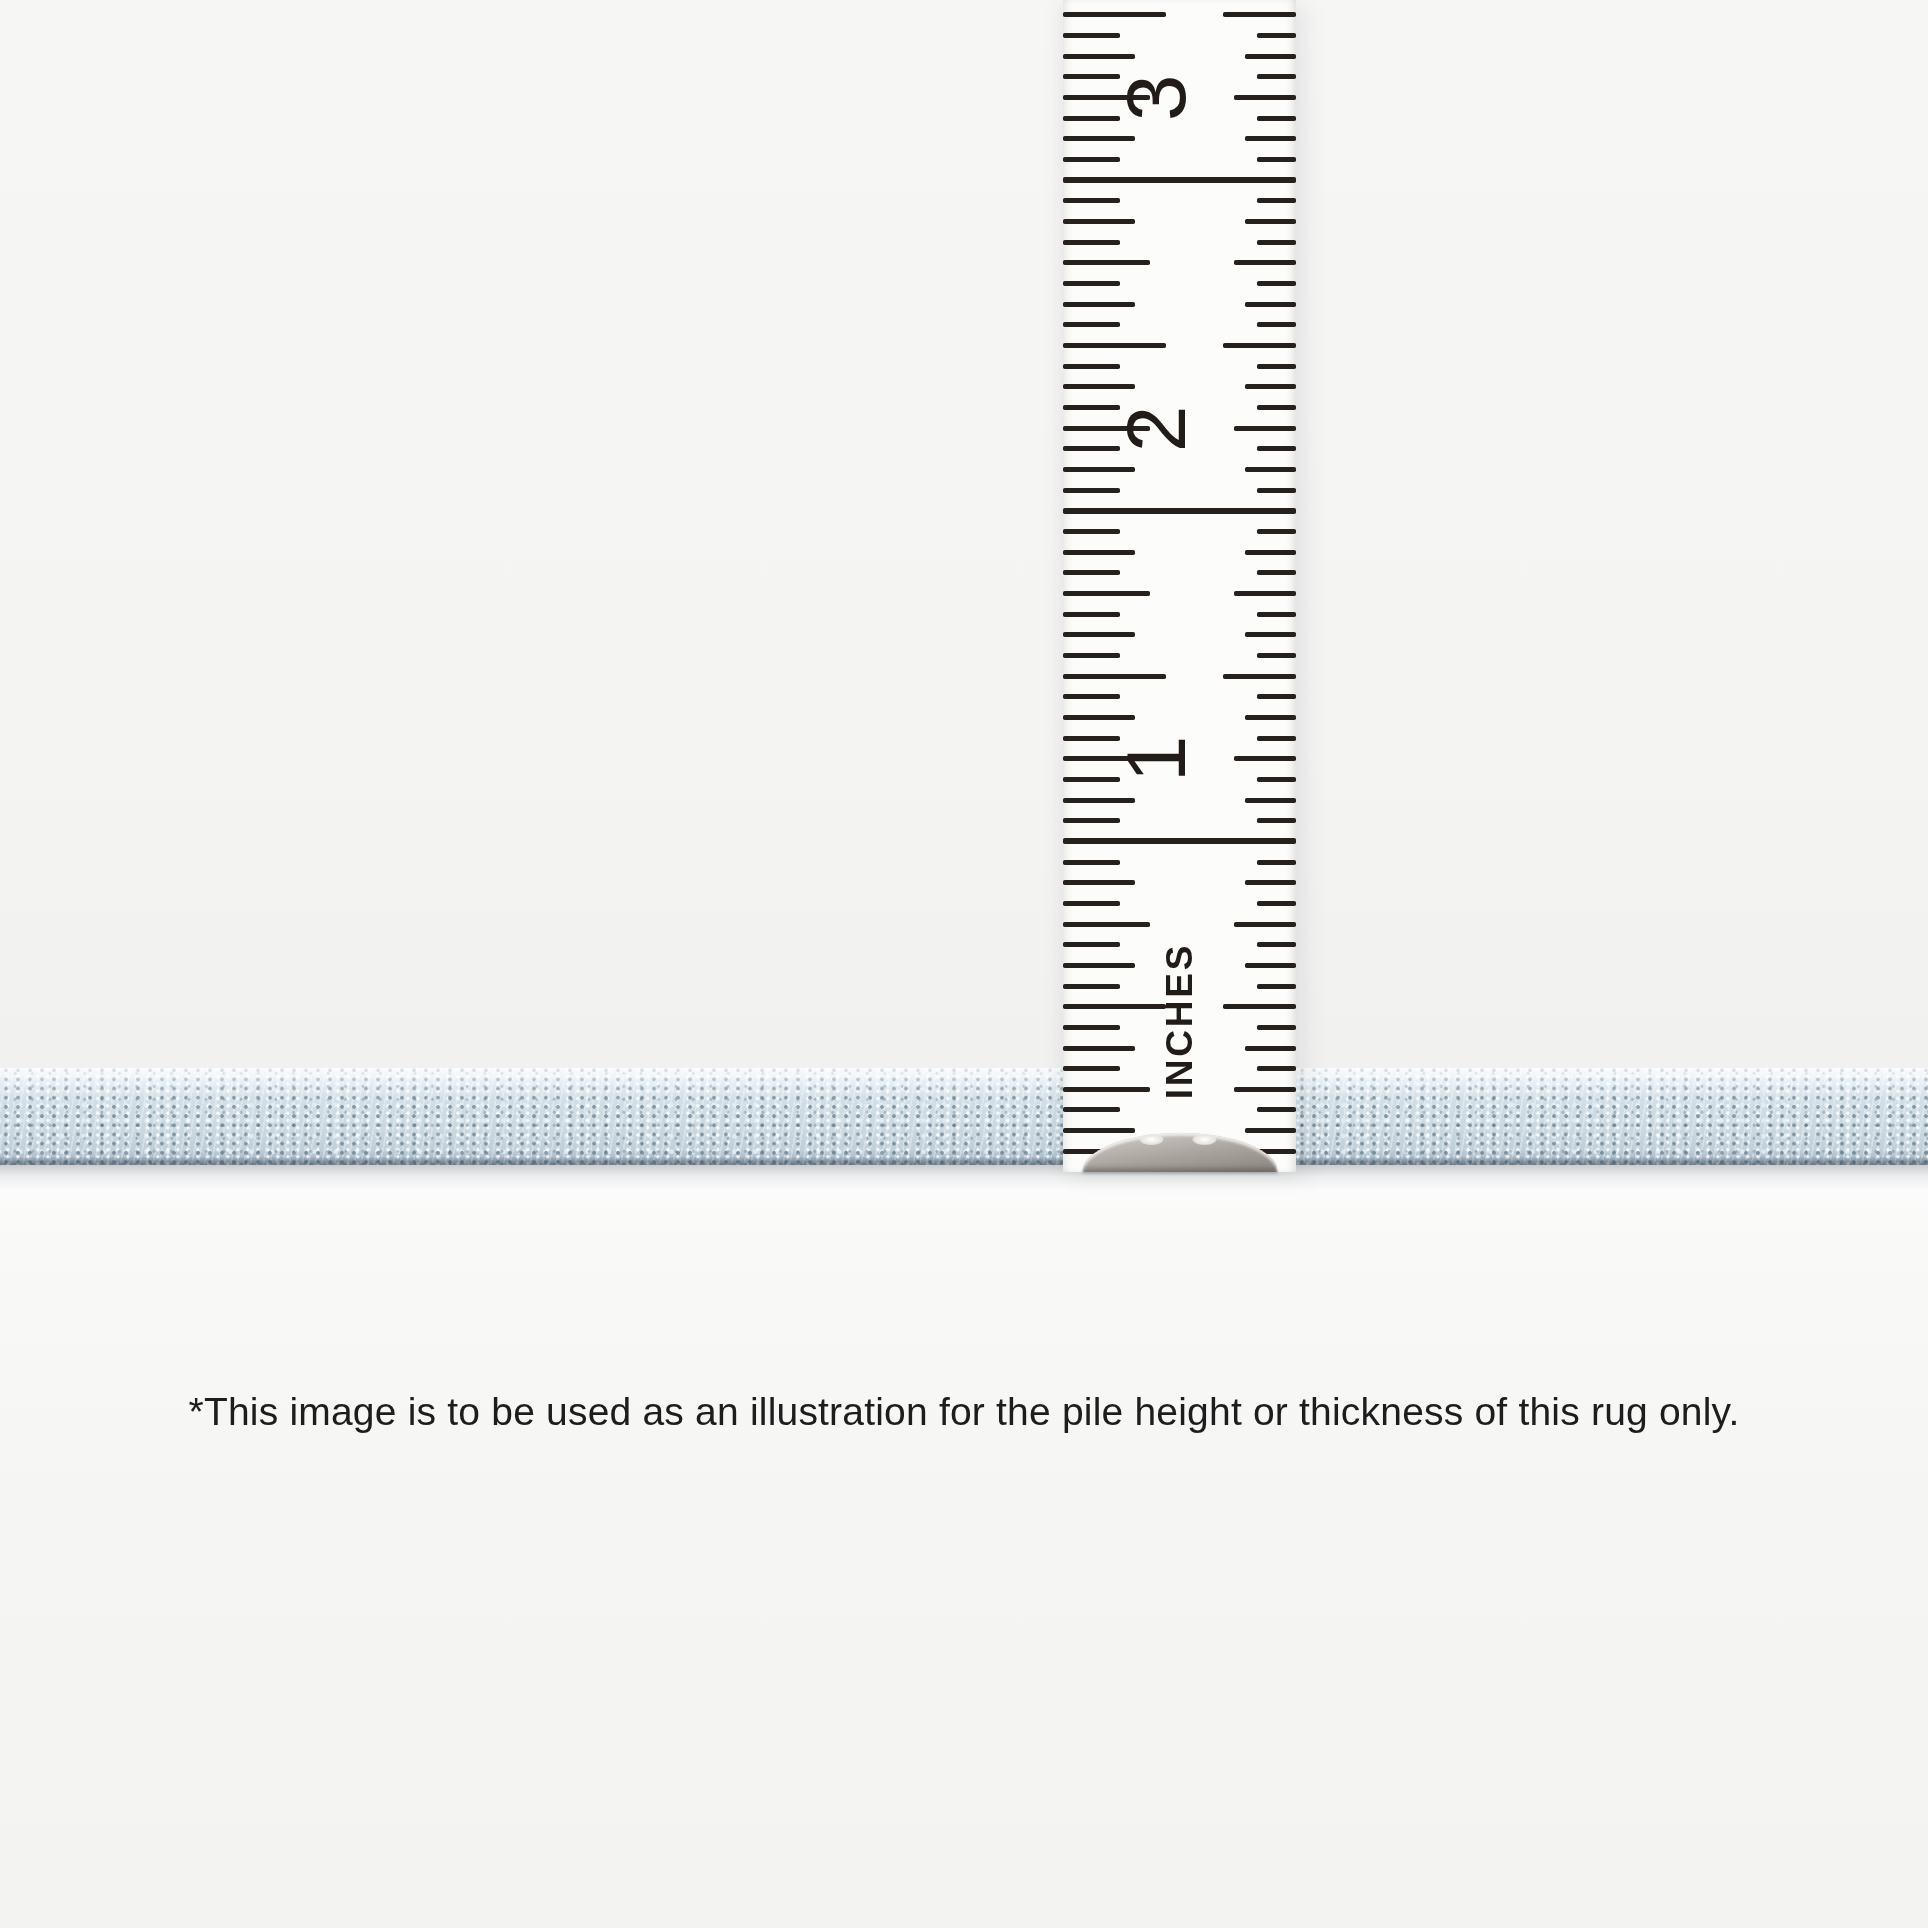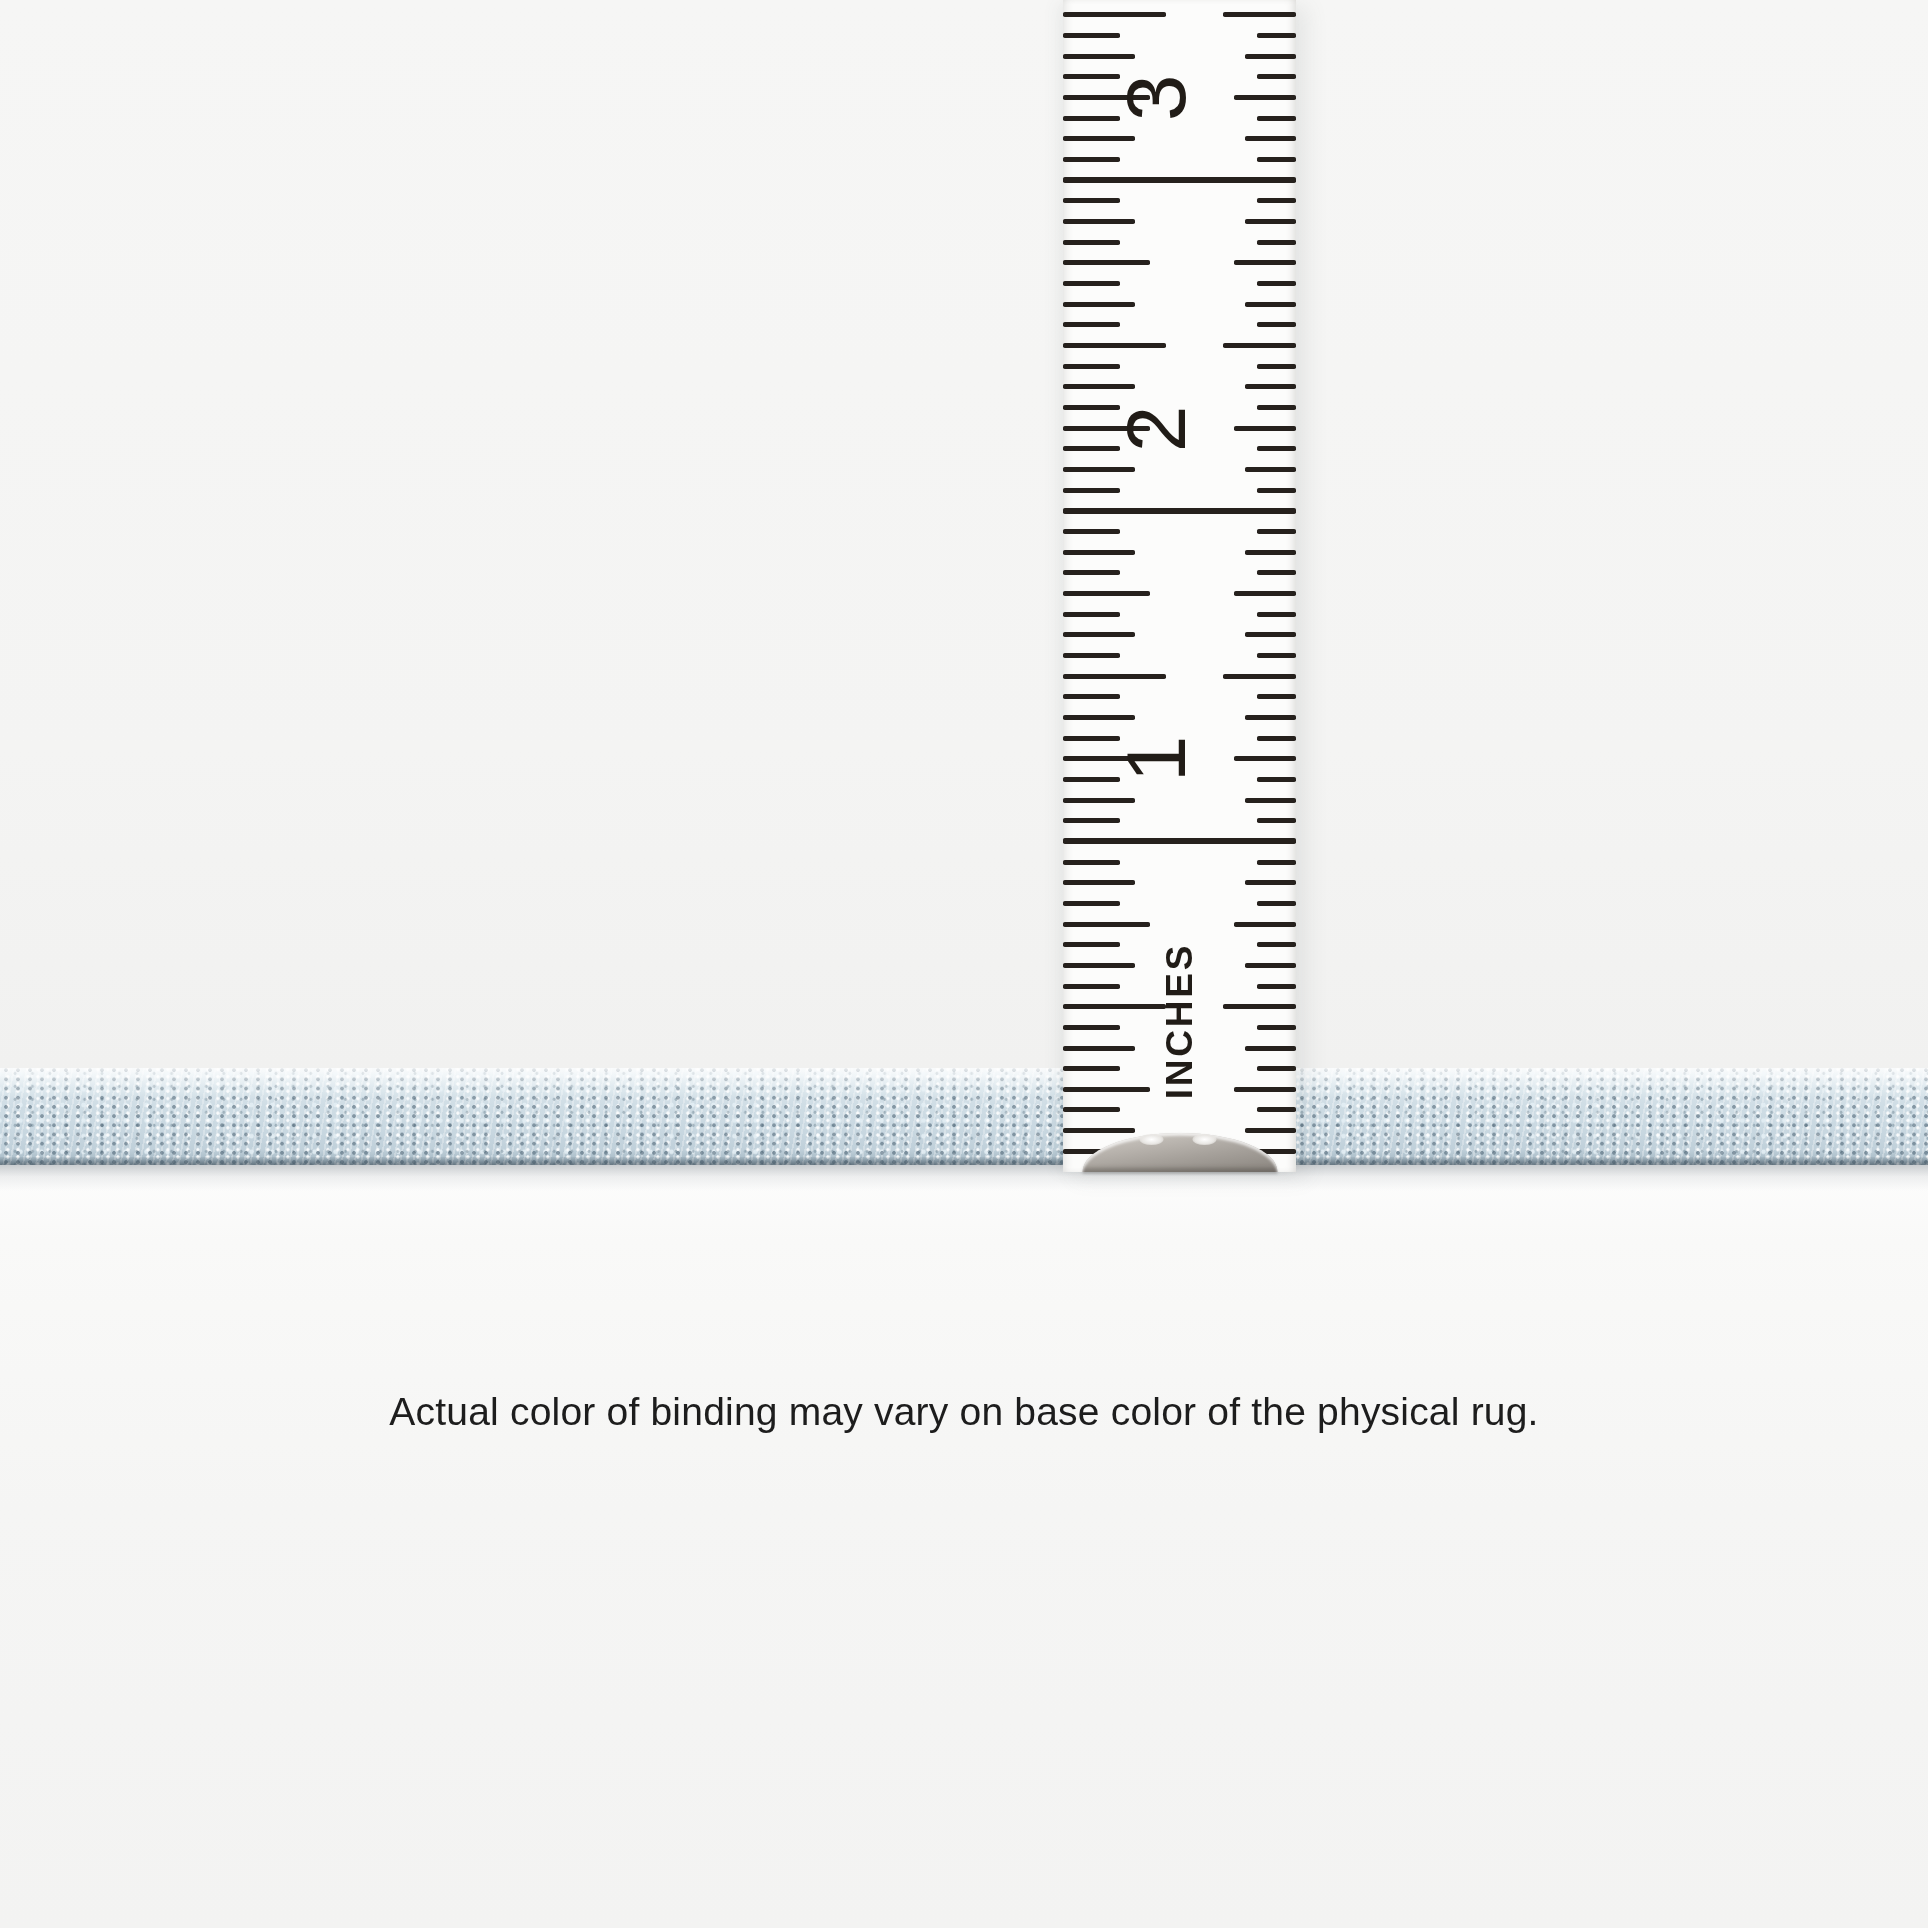--- a/index.html
+++ b/index.html
@@ -256,17 +256,17 @@
     </div>
 
     <div class="unit-label">
       <span>INCHES</span>
     </div>
 
     <div class="metal-tip"></div>
   </div>
 
   <div class="disclaimer">
-    <div>Actual color of binding may vary on base color of the physical rug.</div>
+    <div>*This image is to be used as an illustration for the pile height or thickness of this rug only.</div>
   </div>
 
 </div>
 
 
 </body></html>

